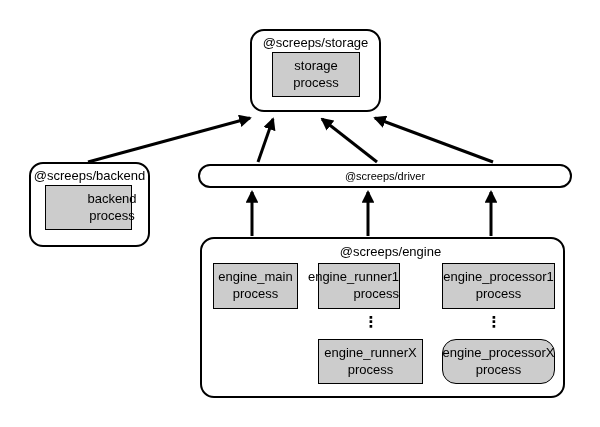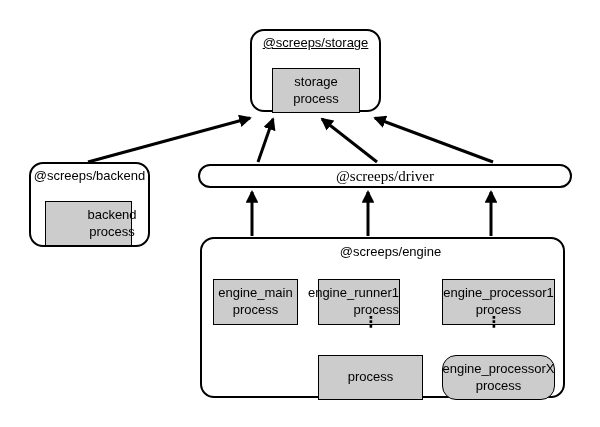--- a/index.html
+++ b/index.html
@@ -37,29 +37,27 @@
     background: #cccccc;
     border: 1.5px solid #000000;
     box-sizing: border-box;
     display: flex;
     flex-direction: column;
     align-items: center;
     justify-content: center;
     text-align: center;
     font-size: 13px;
     line-height: 1.3;
-    margin-top: 16px;
   }
   .pill {
     border-radius: 12px;
     display: flex;
     align-items: center;
     justify-content: center;
-    font-size: 15px;
-    font-family: Liberation Serif, serif;
+    font-size: 11px;
   }
   .dots {
     position: absolute;
     font-family: "DejaVu Sans", sans-serif;
     font-size: 15px;
     font-weight: bold;
     line-height: 1;
     transform: translateX(-50%);
     letter-spacing: 0;
   }
@@ -69,21 +67,21 @@
     top: 0;
     pointer-events: none;
   }
 </style>
 </head>
 <body>
 
 <div id="canvas">
 
   <div class="node" style="left:250px; top:29px; width:131px; height:83px;">
-    <div class="node-label" style="top:5px;text-decoration:underline;">@screeps/storage</div>
+    <div class="node-label" style="top:5px;">@screeps/storage</div>
   </div>
   <div class="pbox" style="left:272px; top:52px; width:88px; height:45px;">
     <span>storage</span>
     <span>process</span>
   </div>
 
   <div class="node" style="left:29px; top:162px; width:121px; height:85px;">
     <div class="node-label" style="top:5px;">@screeps/backend</div>
   </div>
   <div class="pbox" style="left:45px; top:185px; width:87px; height:45px;padding-left:47px;">
@@ -111,20 +109,21 @@
 
   <div class="pbox" style="left:442px; top:263px; width:113px; height:46px;">
     <span>engine_processor1</span>
     <span>process</span>
   </div>
 
   <div class="dots" style="left:371px; top:315px;">⋮</div>
   <div class="dots" style="left:494px; top:315px;">⋮</div>
 
   <div class="pbox" style="left:318px; top:339px; width:105px; height:45px;">
+    <span>engine_runnerX</span>
     <span>process</span>
   </div>
 
   <div class="pbox" style="left:442px; top:339px; width:113px; height:45px;border-radius:14px;">
     <span>engine_processorX</span>
     <span>process</span>
   </div>
 
   <svg id="arrows" width="600" height="427" viewBox="0 0 600 427">
     <defs>

